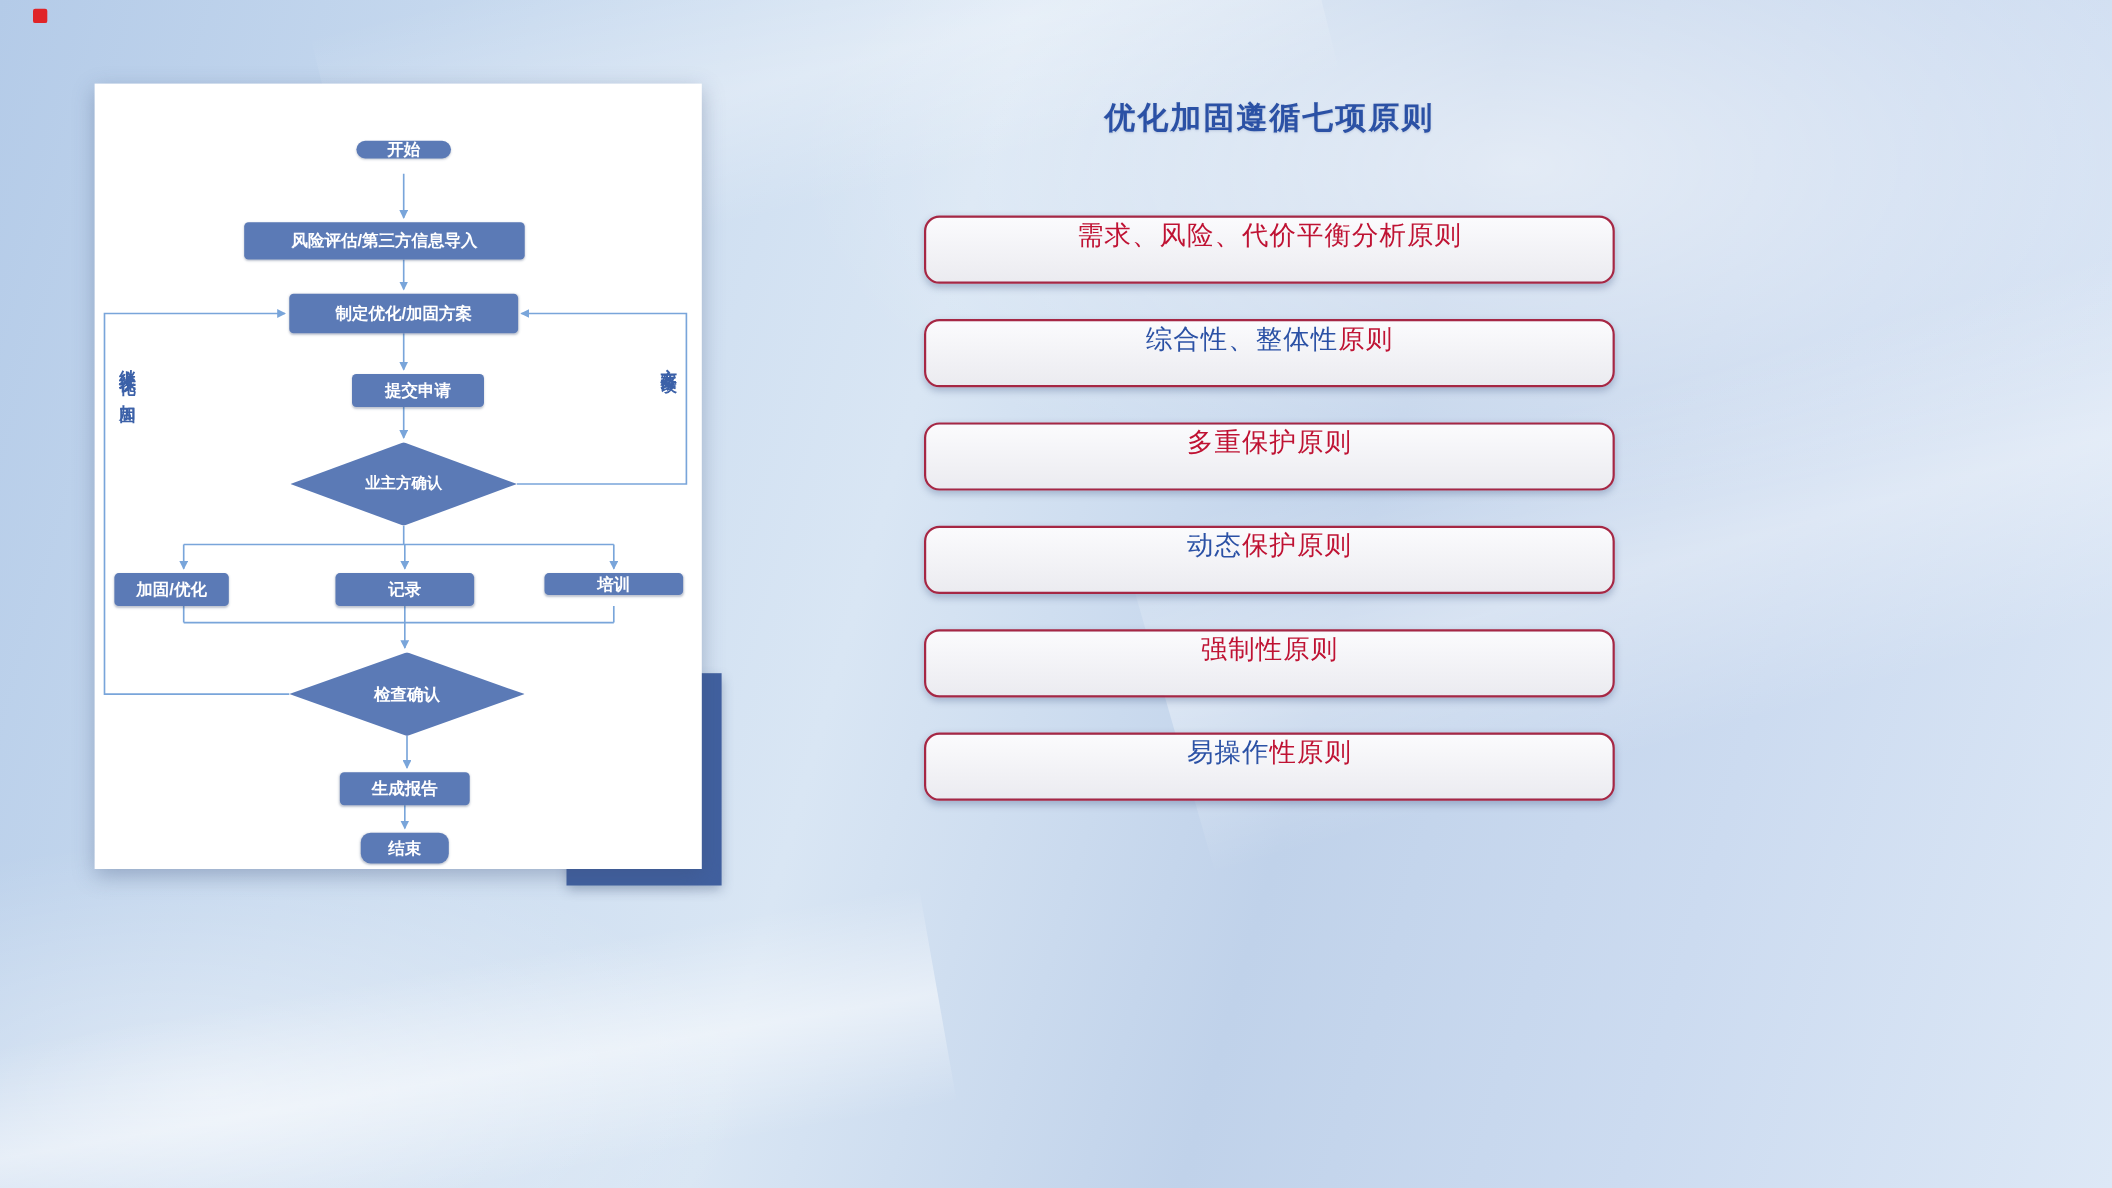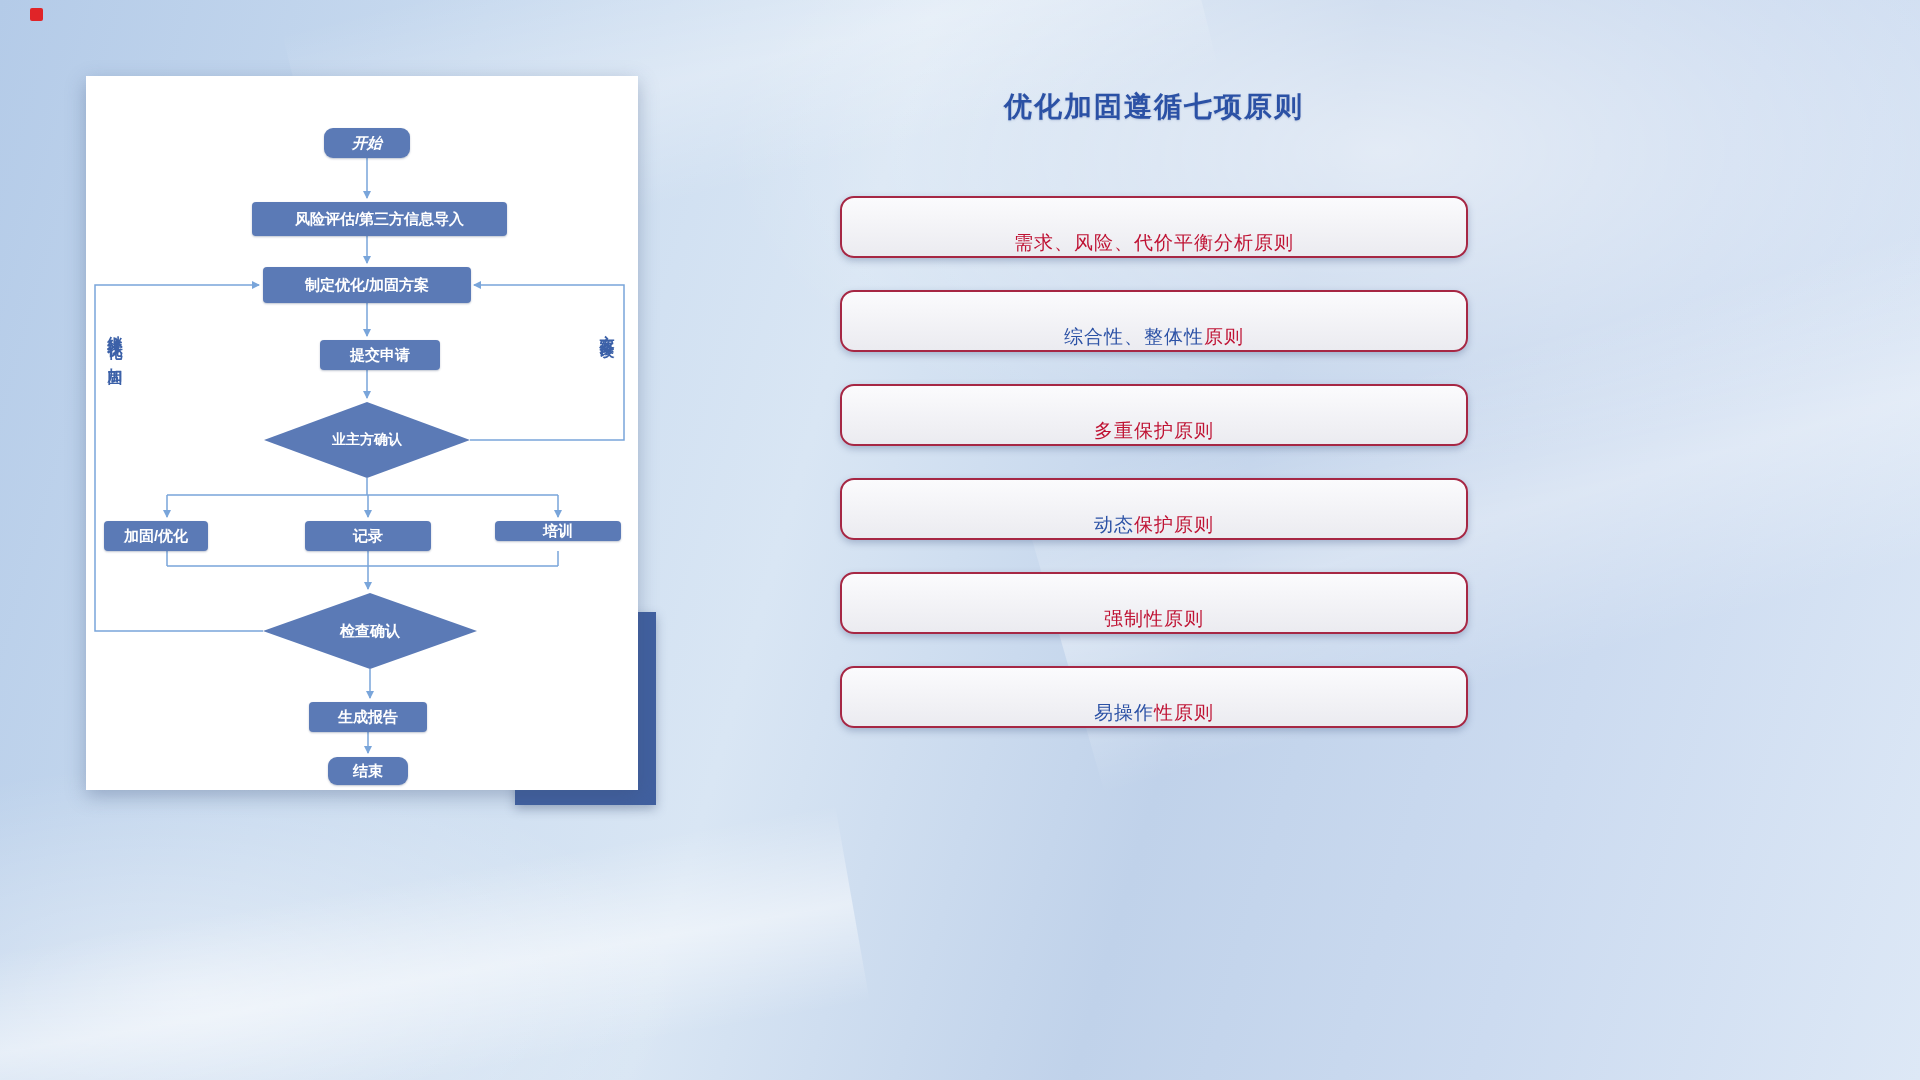--- a/index.html
+++ b/index.html
@@ -57,22 +57,22 @@
   .n {
     position: absolute;
     background: #5b7ab6;
     color: #ffffff;
     display: flex; align-items: center; justify-content: center;
     font-weight: bold; font-size: 15px;
     border-radius: 4px;
     text-align: center;
     box-shadow: 0 1px 2px rgba(40,60,100,0.3);
   }
-  .n.start  { left: 238px; top: 52px;  width: 86px;  height: 30px; border-radius: 9px; font-style: italic; }
-  .n.risk   { left: 166px; top: 126px; width: 255px; height: 34px; }
+  .n.start  { left: 238px; top: 52px;  width: 86px;  height: 16px; border-radius: 9px; }
+  .n.risk   { left: 136px; top: 126px; width: 255px; height: 34px; }
   .n.plan   { left: 177px; top: 191px; width: 208px; height: 36px; }
   .n.submit { left: 221px; top: 264px; width: 120px; height: 30px; margin-left: 13px; }
   .n.owner  {
     left: 178px; top: 326px; width: 206px; height: 76px;
     clip-path: polygon(50% 0, 100% 50%, 50% 100%, 0 50%);
     border-radius: 0; font-size: 14px; box-shadow: none;
   }
   .n.branch1 { left: 18px;  top: 445px; width: 104px; height: 30px; }
   .n.branch2 { left: 219px; top: 445px; width: 126px; height: 30px; }
   .n.branch3 { left: 409px; top: 445px; width: 126px; height: 20px; }
@@ -108,22 +108,22 @@
   }
   .principles {
     position: absolute; left: 840px; top: 196px; width: 628px;
     display: flex; flex-direction: column; gap: 32px;
   }
   .pbox {
     height: 58px;
     border-radius: 14px;
     border: 2px solid #a62744;
     background: linear-gradient(180deg, #fbfbfd 0%, #ebebf0 100%);
-    display: flex; align-items: flex-end; justify-content: center;
-    font-size: 19px;
+    display: flex; align-items: flex-start; justify-content: center;
+    font-size: 24px;
     letter-spacing: 1px;
     box-shadow: 0 3px 7px rgba(90,110,150,0.4);
   }
   .pbox .seg { white-space: pre; }
 </style>
 </head>
 <body>
 
 <div class="stage">
 

